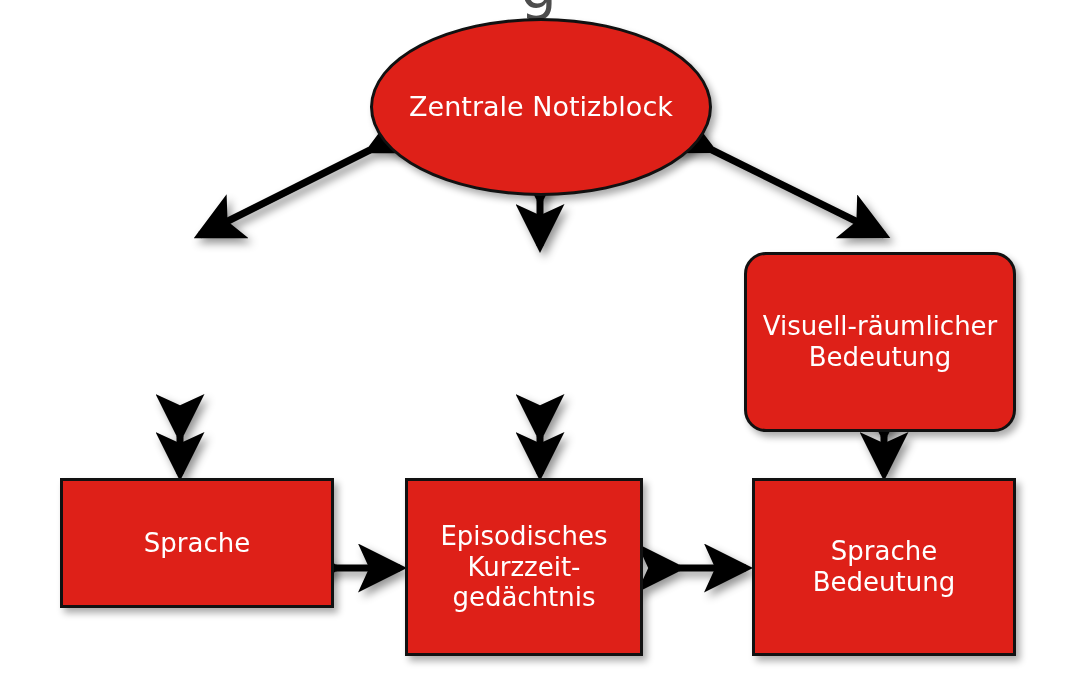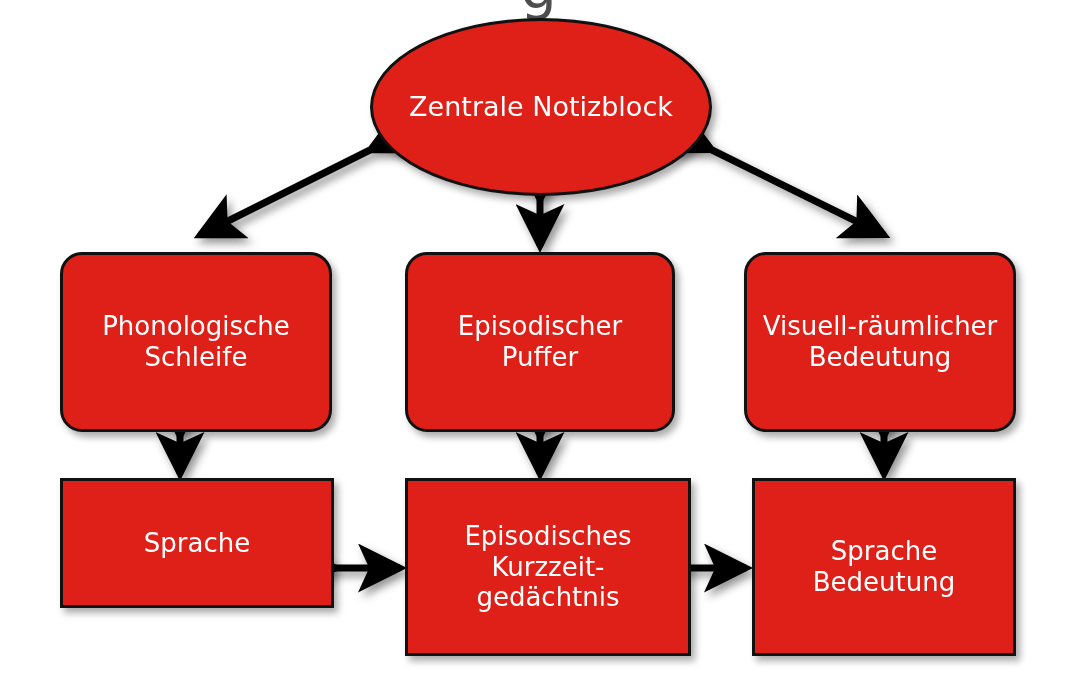--- a/index.html
+++ b/index.html
@@ -106,40 +106,32 @@
 
         <line x1="679" y1="568" x2="746" y2="568"></line>
       </g>
     </svg>
   </div>
 
   <div class="node ellipse" style="left:370px; top:18px; width:342px; height:178px;">
     <span class="label">Zentrale Notizblock</span>
   </div>
 
-  <div class="node rounded" style="left:60px; top:252px; width:272px; height:180px;">
-    <span class="label">Phonologische
-Schleife</span>
-  </div>
 
-  <div class="node rounded" style="left:405px; top:252px; width:270px; height:180px;">
-    <span class="label">Episodischer
-Puffer</span>
-  </div>
 
   <div class="node rounded" style="left:744px; top:252px; width:272px; height:180px;">
     <span class="label">Visuell-räumlicher
 Bedeutung</span>
   </div>
 
   <div class="node sharp" style="left:60px; top:478px; width:274px; height:130px;">
     <span class="label">Sprache</span>
   </div>
 
-  <div class="node sharp" style="left:405px; top:478px; width:286px; height:178px;">
+  <div class="node sharp" style="left:405px; top:478px; width:238px; height:178px;">
     <span class="label">Episodisches
 Kurzzeit-
 gedächtnis</span>
   </div>
 
   <div class="node sharp" style="left:752px; top:478px; width:264px; height:178px;">
     <span class="label">Sprache
 Bedeutung</span>
   </div>
 

